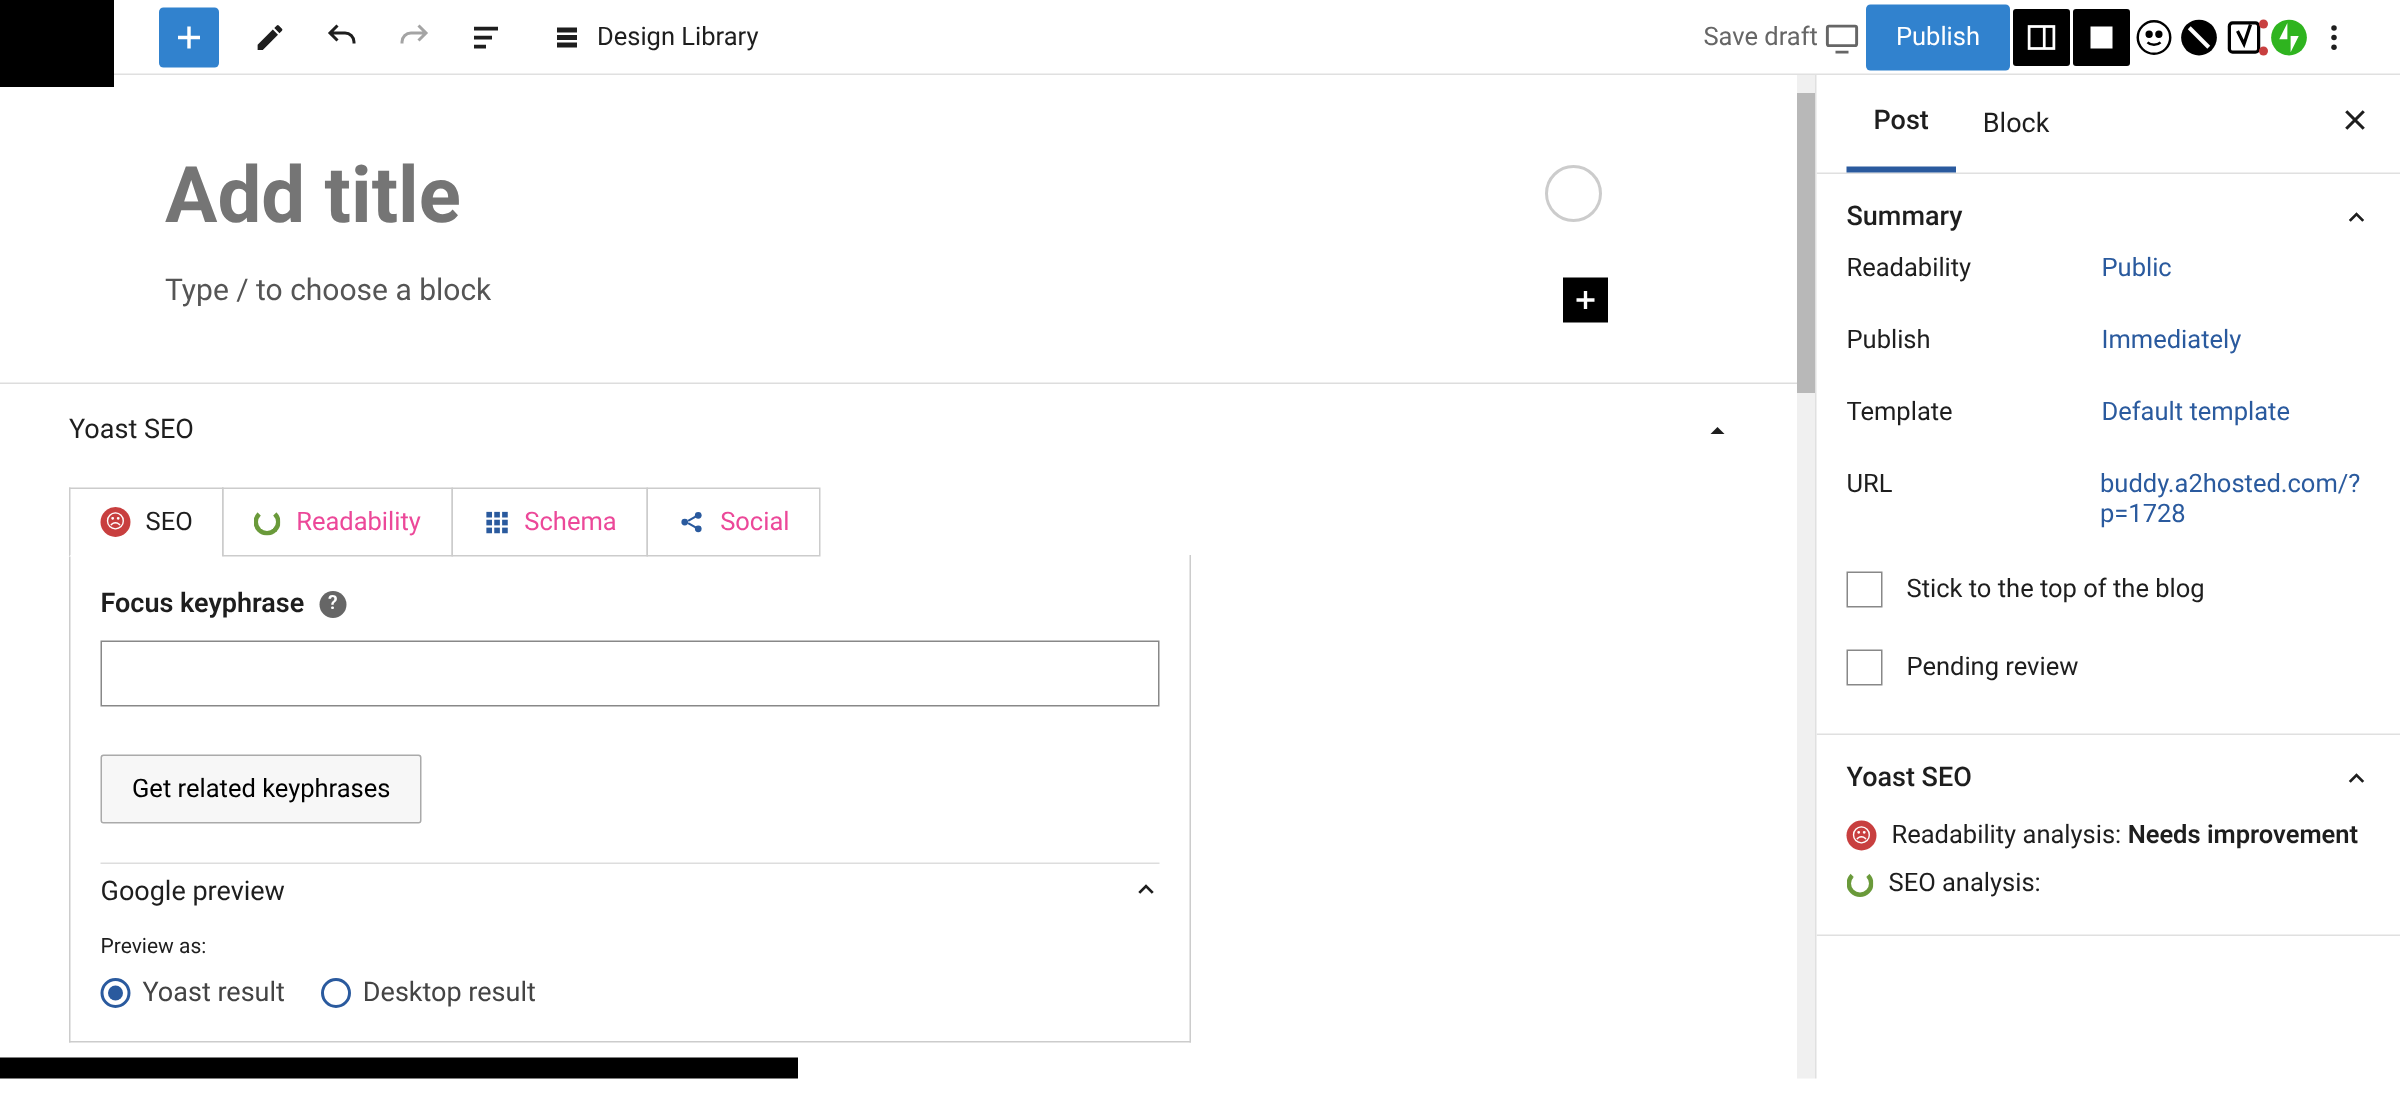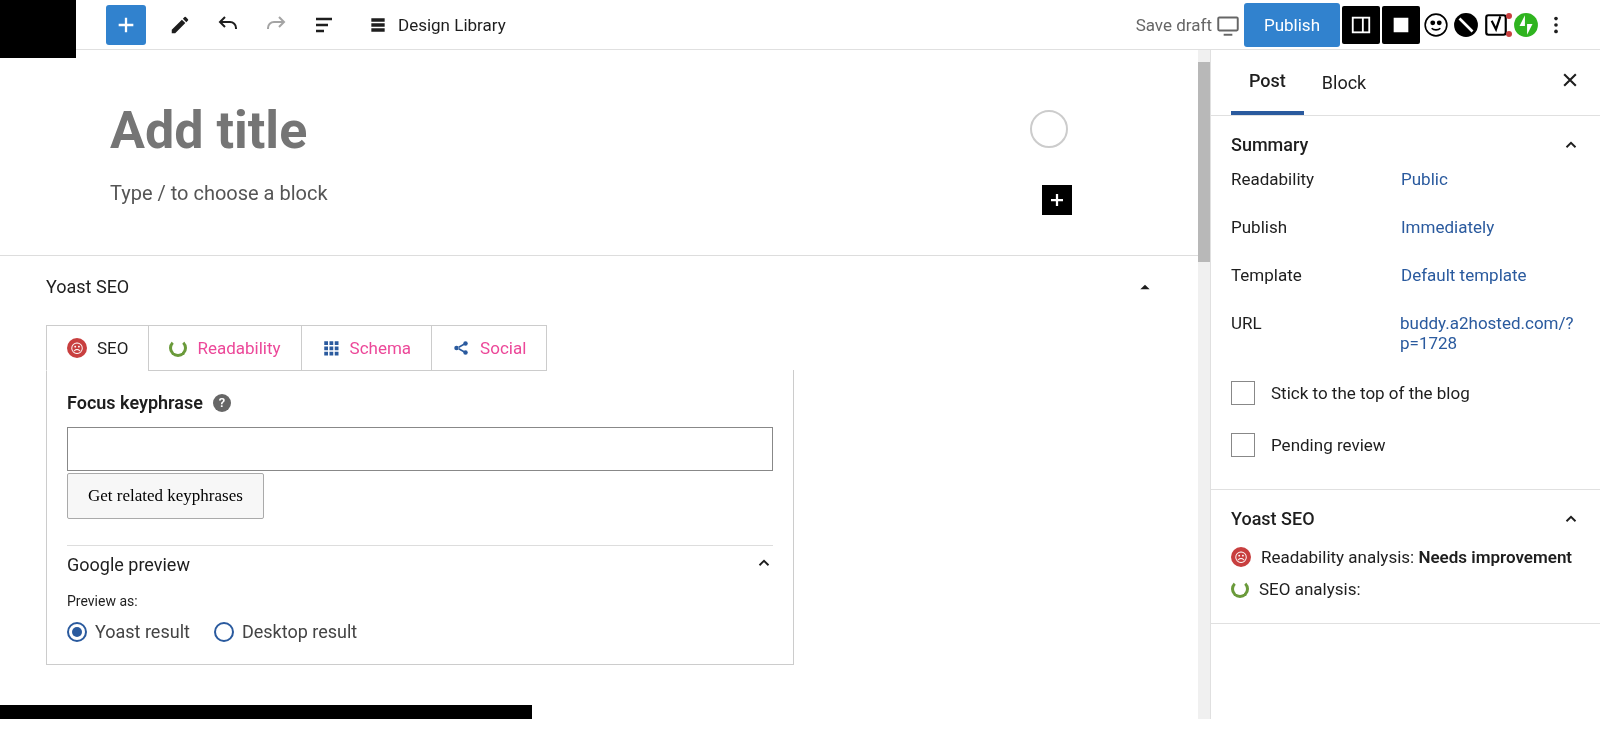--- a/index.html
+++ b/index.html
@@ -30,21 +30,21 @@
 
 .yoast-panel { border-top: 1px solid #ddd; padding: 20px 46px 0 46px; }
 .yoast-head { display: flex; justify-content: space-between; align-items: center; font-size: 18px; padding-bottom: 28px; }
 .yoast-tabs { display: flex; border-bottom: 0; }
 .ytab { display: flex; align-items: center; gap: 10px; padding: 12px 20px; border: 1px solid #ccc; font-size: 17px; cursor: pointer; margin-right: -1px; color: #ec4899; }
 .ytab.active { border-bottom: 1px solid #fff; color: #1e1e1e; }
 .ytab-content { border: 1px solid #ccc; border-top: none; margin-top: -1px; width: 748px; padding: 22px 20px; }
 .kp-label { font-size: 18px; font-weight: 600; display: flex; align-items: center; gap: 10px; }
 .help-circle { width: 18px; height: 18px; background: #666; color: #fff; border-radius: 50%; font-size: 13px; display: flex; align-items: center; justify-content: center; }
 .kp-input { width: 100%; height: 44px; border: 1px solid #888; margin-top: 14px; padding: 0 10px; font-size: 16px; }
-.kp-btn { margin-top: 2px; padding: 12px 20px; border: 1px solid #aaa; background: #f7f7f7; font-size: 17px; cursor: pointer; border-radius: 2px; font-family: Liberation Serif, serif; }
+.kp-btn { margin-top: 32px; padding: 12px 20px; border: 1px solid #aaa; background: #f7f7f7; font-size: 17px; cursor: pointer; border-radius: 2px; }
 .gp-section { border-top: 1px solid #ddd; margin-top: 26px; padding-top: 8px; display: flex; justify-content: space-between; align-items: flex-start; font-size: 18px; }
 .preview-as { margin-top: 18px; font-size: 14px; }
 .radio-row { display: flex; gap: 24px; margin-top: 12px; font-size: 18px; color: #444; }
 .radio-item { display: flex; align-items: center; gap: 8px; }
 .radio-circle { width: 20px; height: 20px; border: 2px solid #2a5a9e; border-radius: 50%; display: flex; align-items: center; justify-content: center; }
 .radio-dot { width: 10px; height: 10px; background: #2a5a9e; border-radius: 50%; }
 
 .sidebar { width: 390px; border-left: 1px solid #e0e0e0; overflow-y: auto; }
 .sb-tabs { display: flex; align-items: center; border-bottom: 1px solid #e0e0e0; padding: 0 20px; position: relative; }
 .sb-tab { padding: 20px 18px; font-size: 18px; cursor: pointer; }

